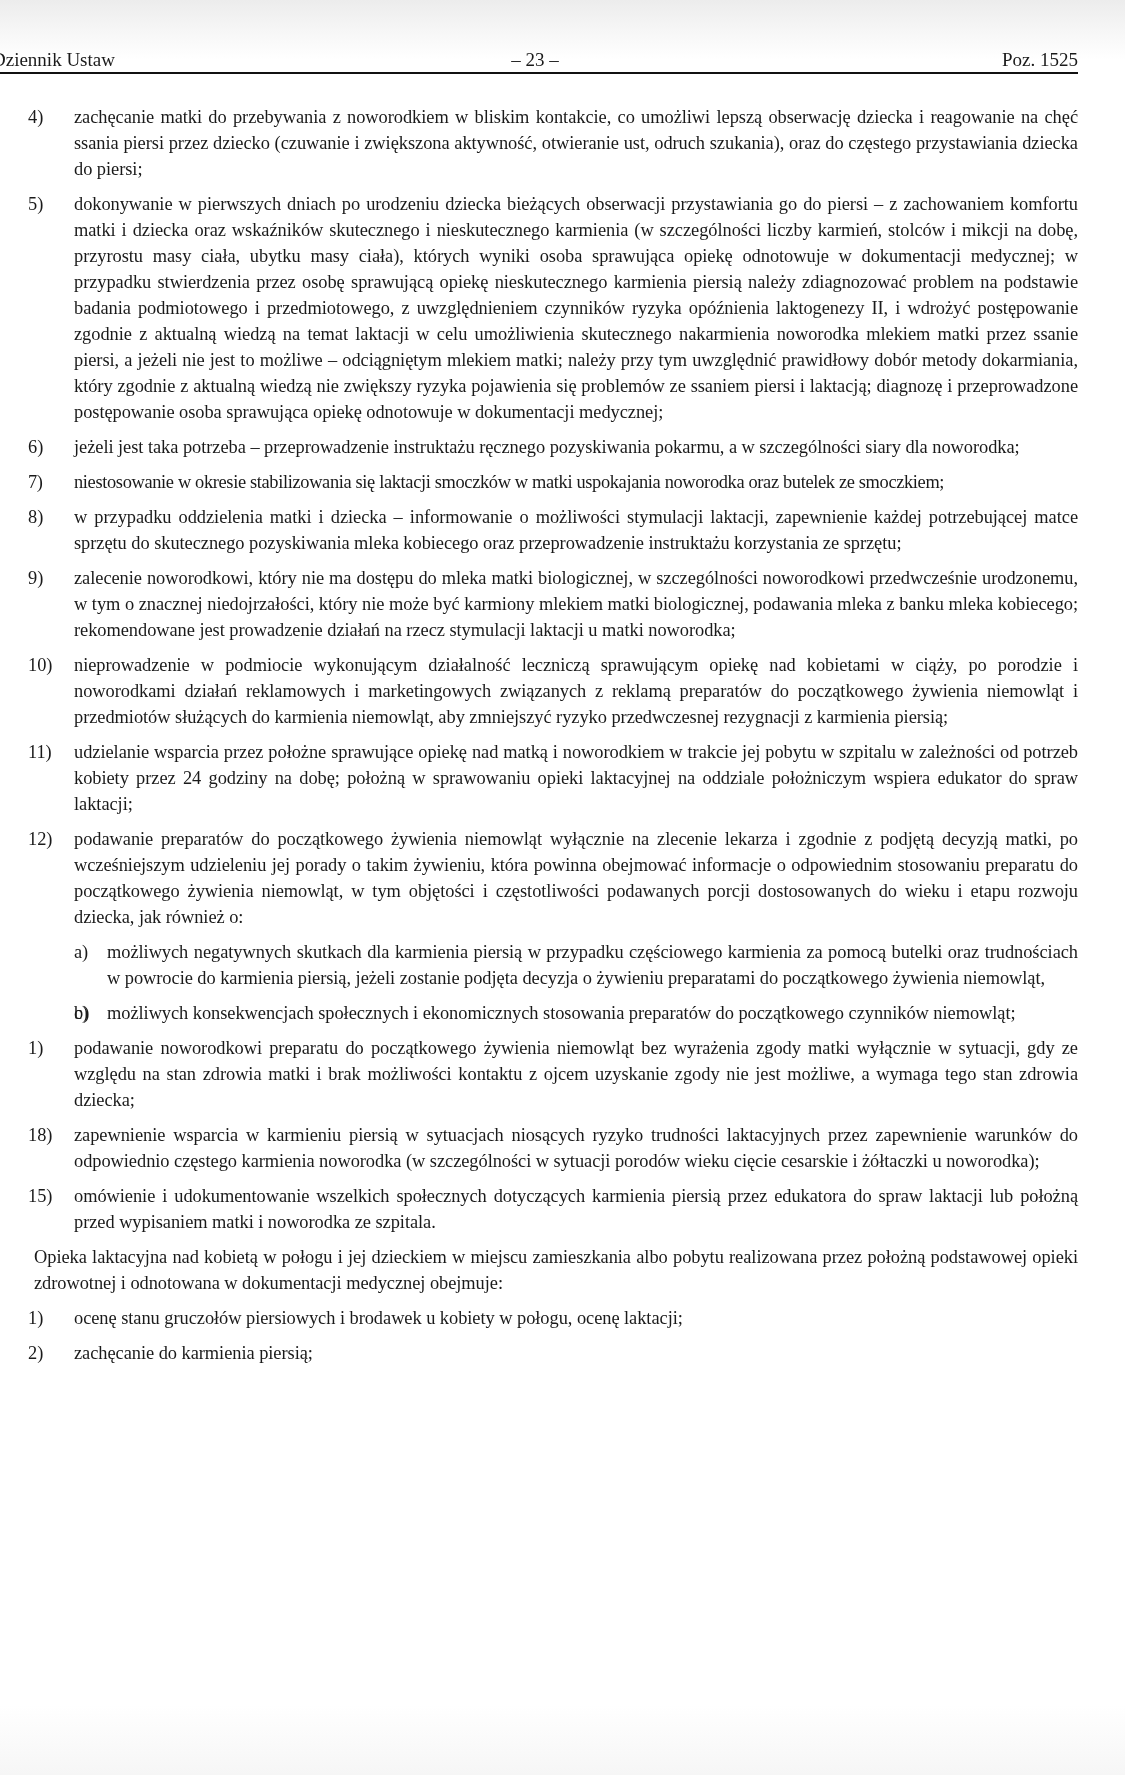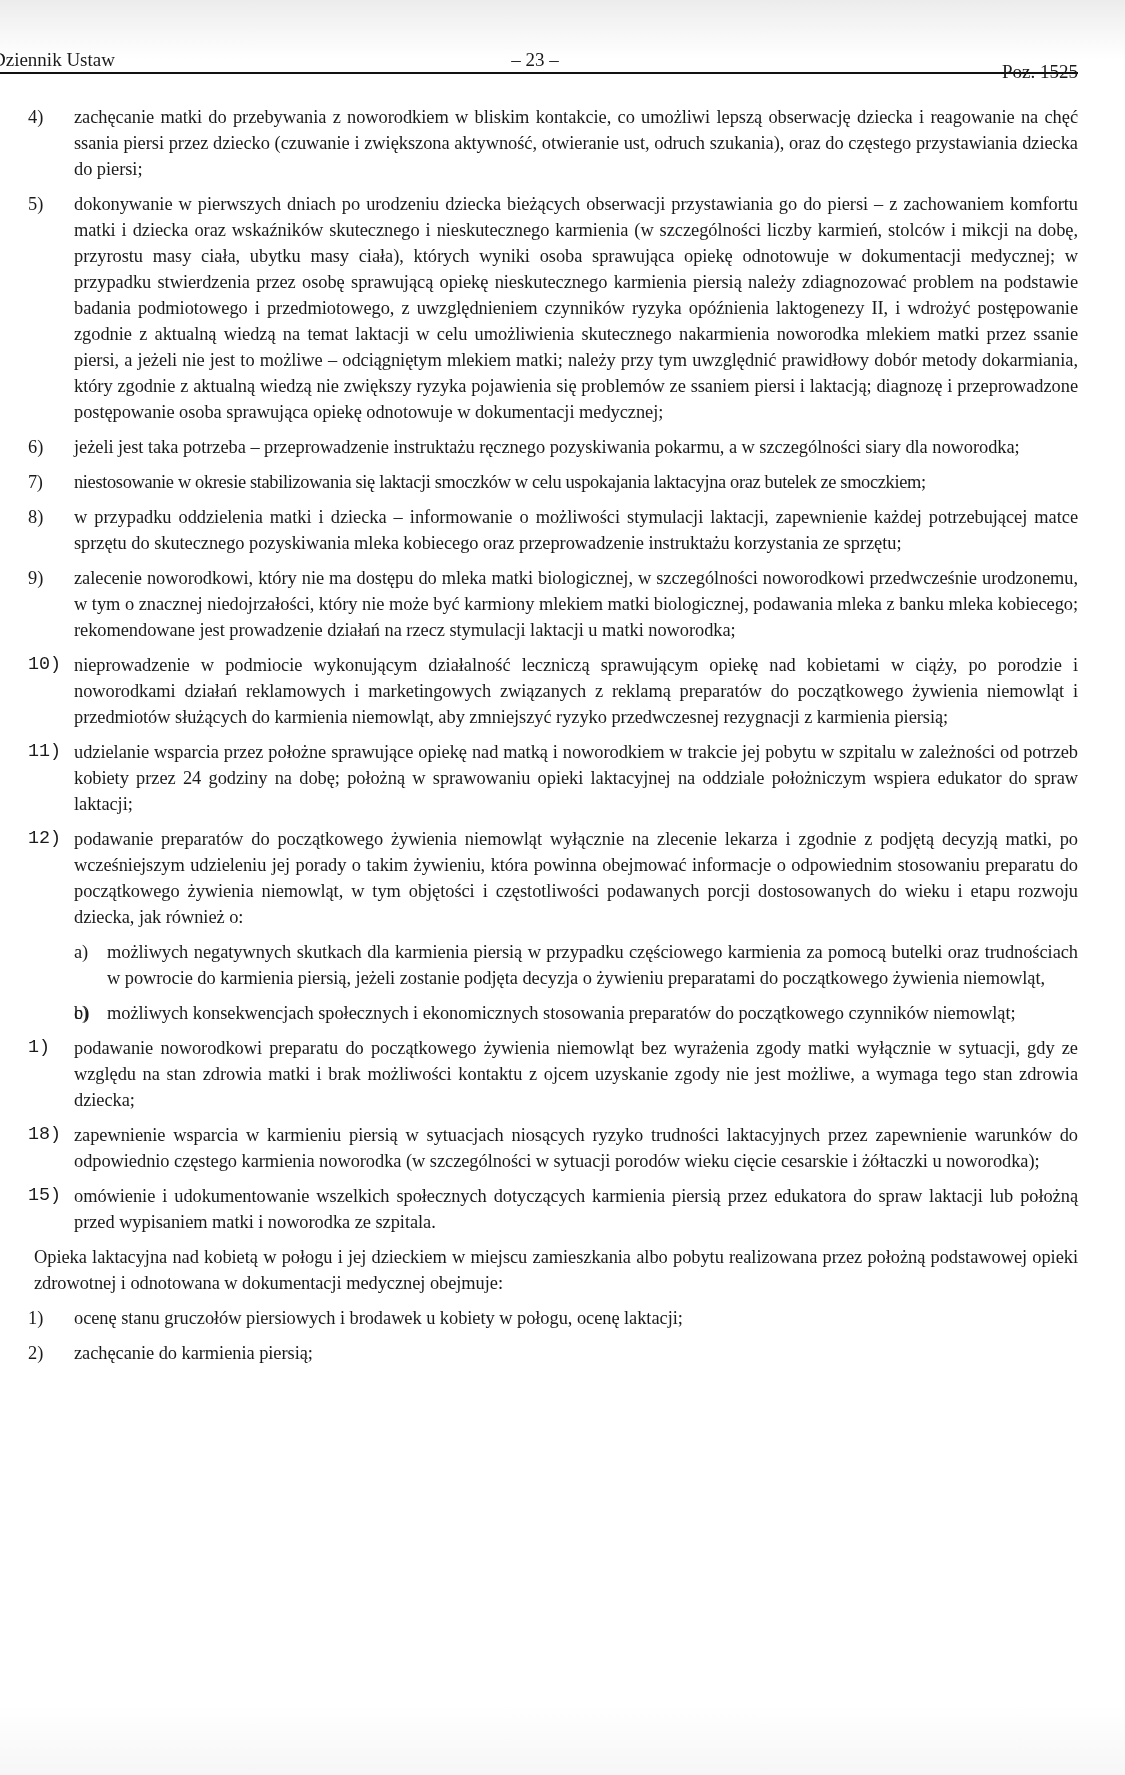--- a/index.html
+++ b/index.html
@@ -24,37 +24,37 @@
       position: absolute; left: -8px; top: 0; width: 1085px;
     }
     .running-header {
       position: absolute; top: 48px; left: 0; width: 1086px;
       height: 24px;
       border-bottom: 2px solid #111;
       font-size: 19px; line-height: 24px;
     }
     .rh-left { position: absolute; left: 0; top: 0; }
     .rh-center { position: absolute; left: 0; right: 0; top: 0; text-align: center; }
-    .rh-right { position: absolute; right: 0; top: 12px; }
+    .rh-right { position: absolute; right: 0; top: 0; }
 
     .content {
       position: absolute; top: 104px; left: 0; width: 1086px;
       font-size: 18.4px; line-height: 26px;
       letter-spacing: -0.05px;
     }
     .item {
       position: relative;
       padding-left: 82px;
       margin-bottom: 9px;
       text-align: justify;
     }
     .item .num {
       position: absolute; left: 36px; top: 0;
     }
-    .item.two-digit .num { left: 36px; font-family: Liberation Mono, monospace; }
+    .item.two-digit .num { left: 36px; }
     .subitem {
       position: relative;
       padding-left: 115px;
       margin-bottom: 9px;
       text-align: justify;
     }
     .subitem .num { position: absolute; left: 82px; top: 0; }
     .para {
       position: relative;
       padding-left: 42px;
@@ -90,21 +90,21 @@
     <div class="item">
       <span class="num">5)</span>
       <span>dokonywanie w pierwszych dniach po urodzeniu dziecka bieżących obserwacji przystawiania go do piersi – z zachowaniem komfortu matki i dziecka oraz wskaźników skutecznego i nieskutecznego karmienia (w szczególności liczby karmień, stolców i mikcji na dobę, przyrostu masy ciała, ubytku masy ciała), których wyniki osoba sprawująca opiekę odnotowuje w dokumentacji medycznej; w przypadku stwierdzenia przez osobę sprawującą opiekę nieskutecznego karmienia piersią należy zdiagnozować problem na podstawie badania podmiotowego i przedmiotowego, z uwzględnieniem czynników ryzyka opóźnienia laktogenezy II, i wdrożyć postępowanie zgodnie z aktualną wiedzą na temat laktacji w celu umożliwienia skutecznego nakarmienia noworodka mlekiem matki przez ssanie piersi, a jeżeli nie jest to możliwe – odciągniętym mlekiem matki; należy przy tym uwzględnić prawidłowy dobór metody dokarmiania, który zgodnie z aktualną wiedzą nie zwiększy ryzyka pojawienia się problemów ze ssaniem piersi i laktacją; diagnozę i przeprowadzone postępowanie osoba sprawująca opiekę odnotowuje w dokumentacji medycznej;</span>
     </div>
     <div class="item">
       <span class="num">6)</span>
       <span>jeżeli jest taka potrzeba – przeprowadzenie instruktażu ręcznego pozyskiwania pokarmu, a w szczególności siary dla noworodka;</span>
     </div>
     <div class="item" style="letter-spacing:-0.35px;">
       <span class="num">7)</span>
-      <span>niestosowanie w okresie stabilizowania się laktacji smoczków w celu uspokajania laktacyjna oraz butelek ze smoczkiem;</span>
+      <span>niestosowanie w okresie stabilizowania się laktacji smoczków w matki uspokajania noworodka oraz butelek ze smoczkiem;</span>
     </div>
     <div class="item">
       <span class="num">8)</span>
       <span>w przypadku oddzielenia matki i dziecka – informowanie o możliwości stymulacji laktacji, zapewnienie każdej potrzebującej matce sprzętu do skutecznego pozyskiwania mleka kobiecego oraz przeprowadzenie instruktażu korzystania ze sprzętu;</span>
     </div>
     <div class="item">
       <span class="num">9)</span>
       <span>zalecenie noworodkowi, który nie ma dostępu do mleka matki biologicznej, w szczególności noworodkowi przedwcześnie urodzonemu, w tym o znacznej niedojrzałości, który nie może być karmiony mlekiem matki biologicznej, podawania mleka z banku mleka kobiecego; rekomendowane jest prowadzenie działań na rzecz stymulacji laktacji u matki noworodka;</span>
     </div>
     <div class="item two-digit">

